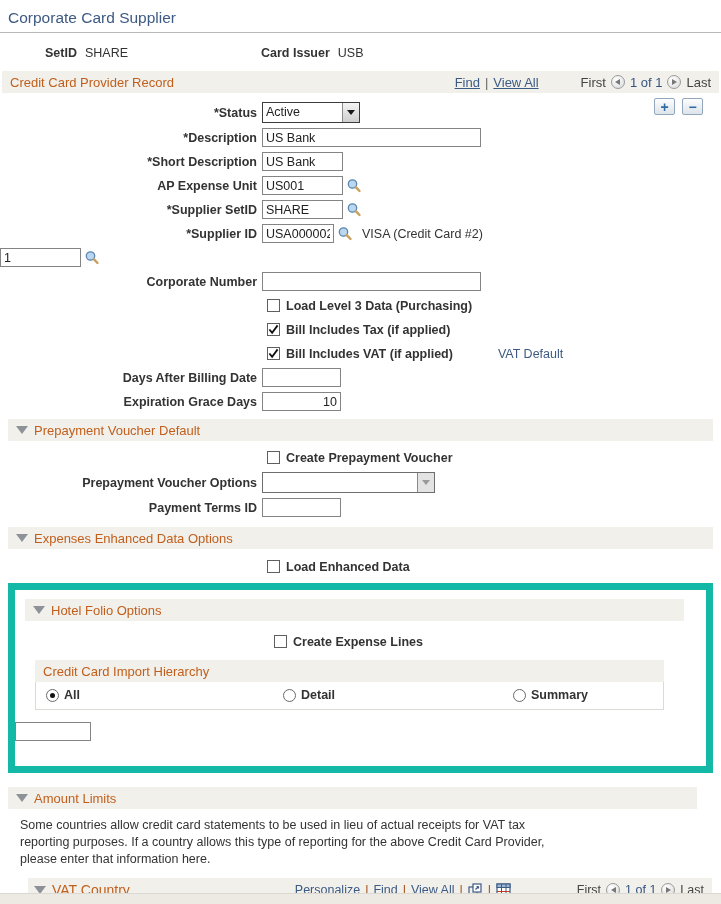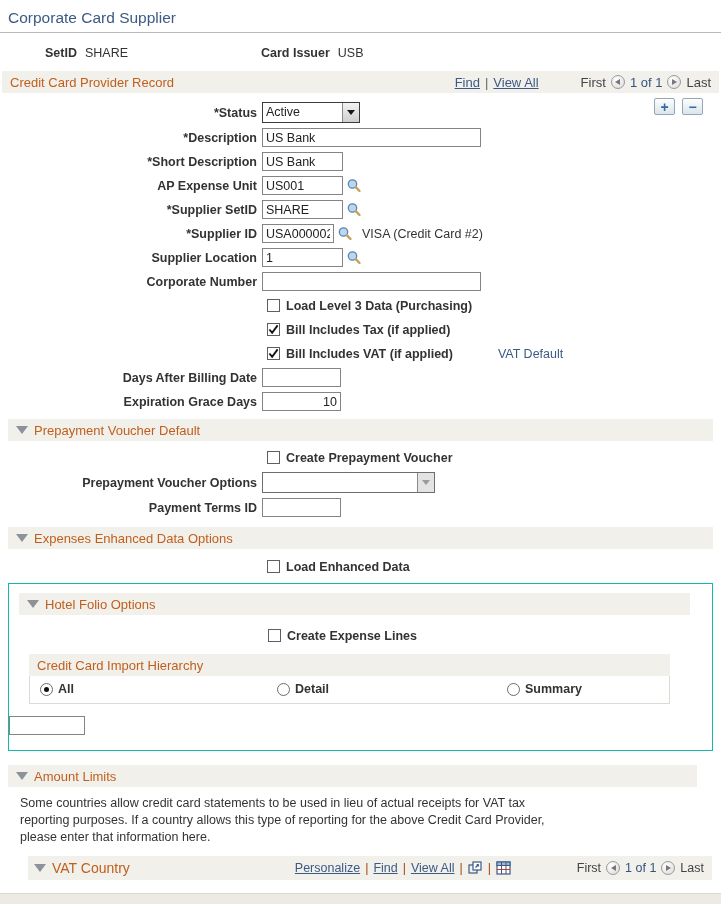--- a/index.html
+++ b/index.html
@@ -89,21 +89,21 @@
     width:13px; height:13px; border-radius:50%; border:1px solid #6b6b6b; background:#fff;
     display:inline-flex; align-items:center; justify-content:center; margin-right:5px; cursor:pointer; flex:none;
   }
   .radio-dot { width:5px; height:5px; border-radius:50%; background:#111; }
 
   
   .icon-btn { display:inline-flex; align-items:center; cursor:pointer; }
   .lookup { margin-left:3px; }
 
   
-  .hotel-box { border:1px solid #14b8a6; margin:7px 8px 0 8px; padding-bottom:10px; }
+  .hotel-box { border:7px solid #14b8a6; margin:7px 8px 0 8px; padding-bottom:20px; }
   .hotel-bar { margin:9px 22px 0 10px; }
   .hier-group { margin:2px 42px 0 20px; }
   .hier-bar { height:22px; background:#F2F0EB; display:flex; align-items:center; padding:0 8px; }
   .hier-title { color:#C05F1D; font-size:13px; }
   .radio-strip { display:flex; border:1px solid #dcdad3; border-top:none; background:#fff; padding:6px 0 7px 0; }
   .radio-cell { display:flex; align-items:center; font-weight:bold; }
   .radio-c1 { margin-left:10px; width:237px; }
   .radio-c2 { width:230px; }
   .radio-c3 { }
 
@@ -211,21 +211,20 @@
     <span class="icon-btn lookup">
       <svg width="16" height="16" viewBox="0 0 16 16">
         <circle cx="6.5" cy="6" r="4.2" fill="#BBD6EE" stroke="#5B87B0" stroke-width="1.3"></circle>
         <line x1="9.8" y1="9.2" x2="13.5" y2="13" stroke="#C9A05A" stroke-width="2.4" stroke-linecap="round"></line>
       </svg>
     </span>
     <span class="fieldnote">VISA (Credit Card #2)</span>
   </div>
 
   <div class="row">
-    <span class="lbl">Supplier Location</span>
     <input class="tb" style="width: 81px;" value="1">
     <span class="icon-btn lookup">
       <svg width="16" height="16" viewBox="0 0 16 16">
         <circle cx="6.5" cy="6" r="4.2" fill="#BBD6EE" stroke="#5B87B0" stroke-width="1.3"></circle>
         <line x1="9.8" y1="9.2" x2="13.5" y2="13" stroke="#C9A05A" stroke-width="2.4" stroke-linecap="round"></line>
       </svg>
     </span>
   </div>
 
   <div class="row">

